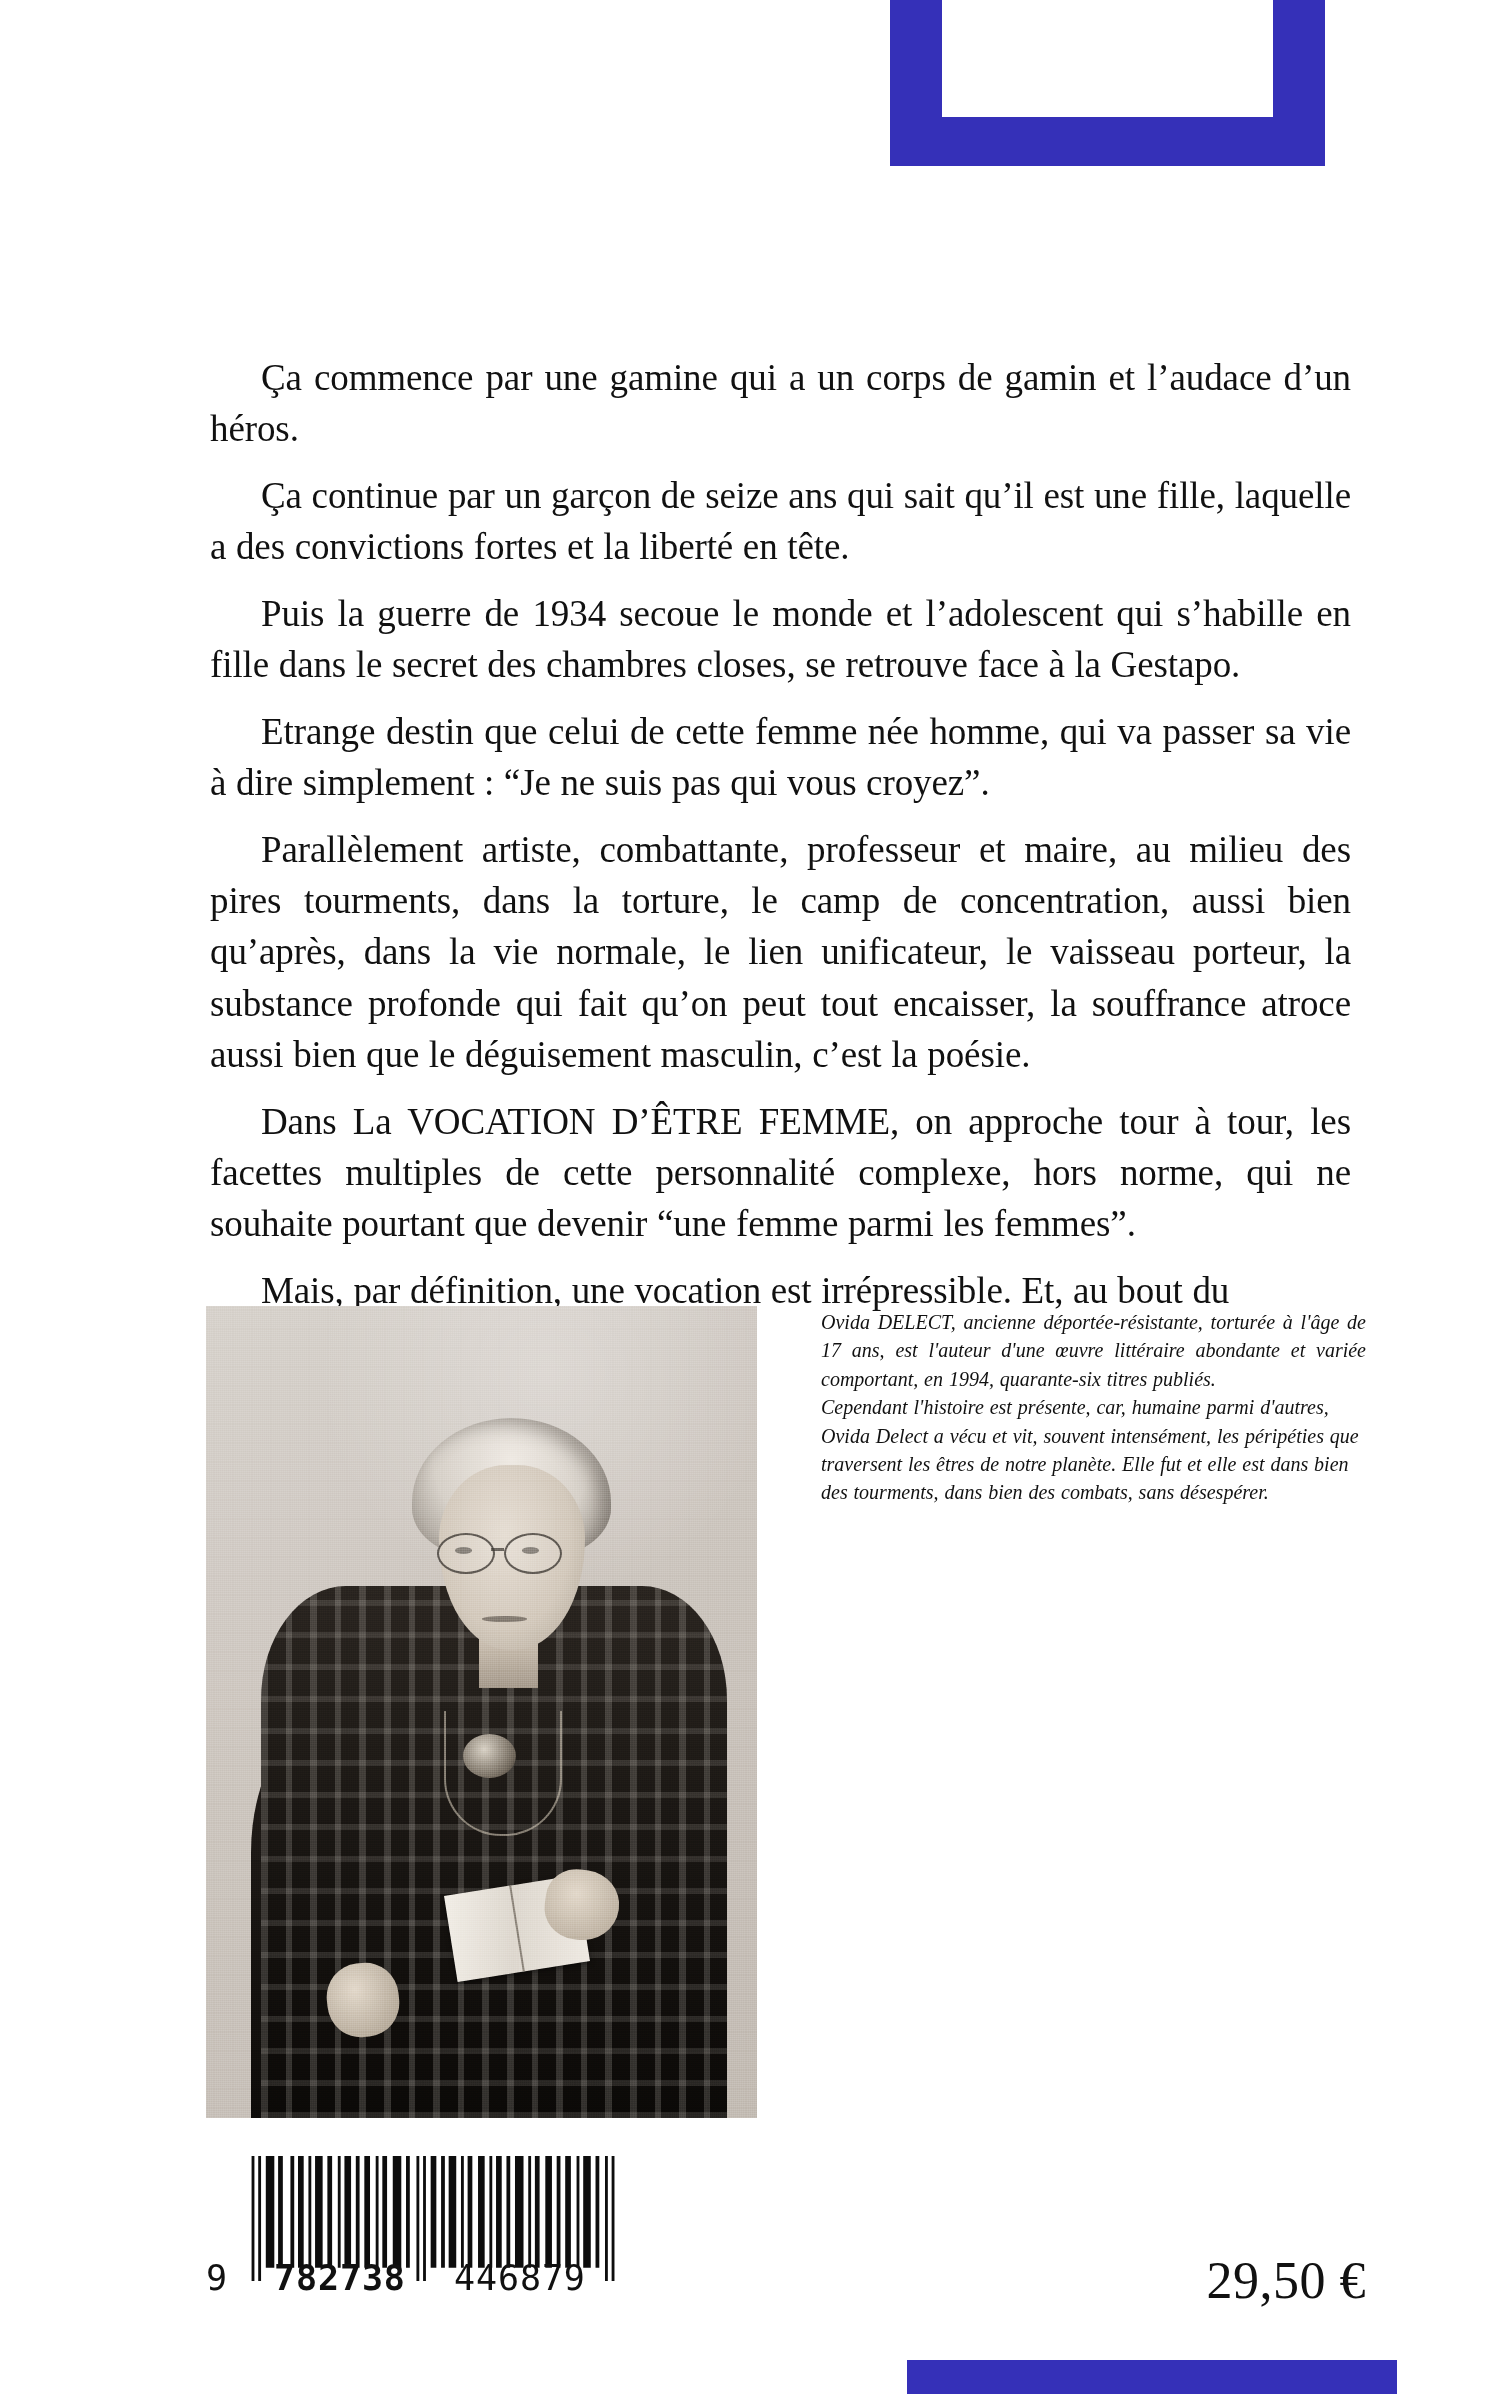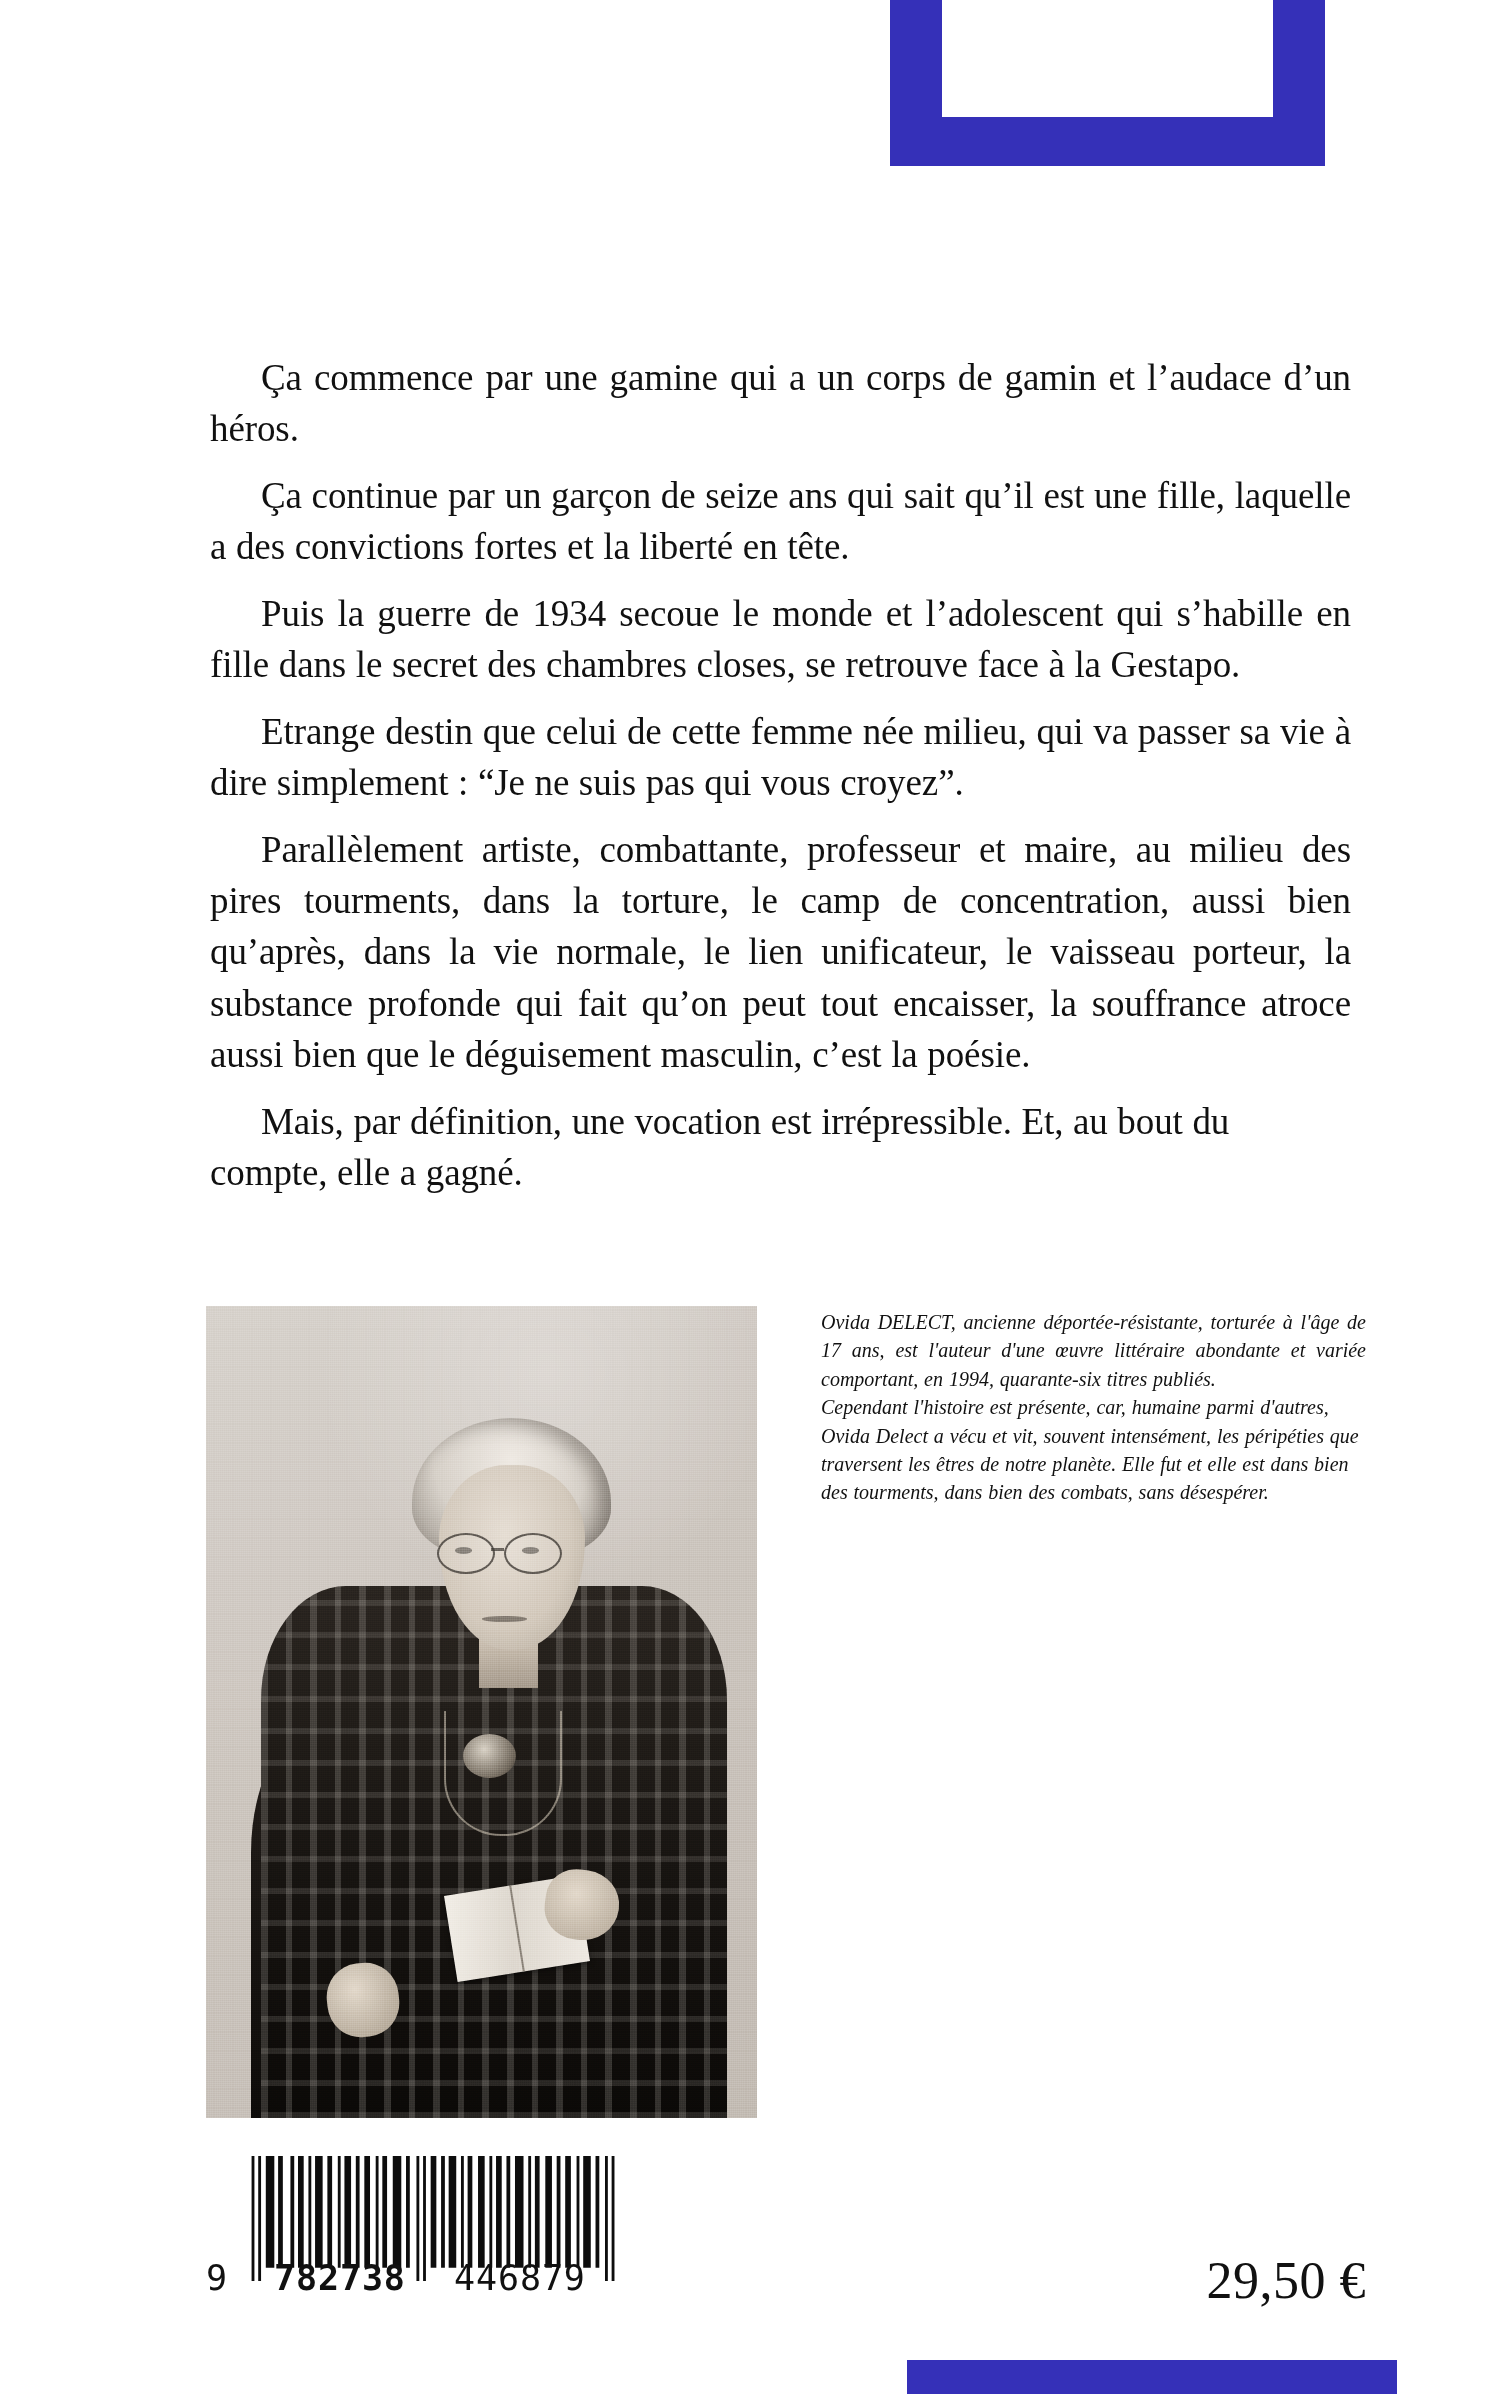--- a/index.html
+++ b/index.html
@@ -268,22 +268,23 @@
 <div id="publisher-logo">
   <div class="bar-left"></div>
   <div class="bar-right"></div>
   <div class="bar-bottom"></div>
 </div>
 
 <section id="blurb">
   <p>Ça commence par une gamine qui a un corps de gamin et l’audace d’un héros.</p>
   <p>Ça continue par un garçon de seize ans qui sait qu’il est une fille, laquelle a des convictions fortes et la liberté en tête.</p>
   <p>Puis la guerre de 1934 secoue le monde et l’adolescent qui s’habille en fille dans le secret des chambres closes, se retrouve face à la Gestapo.</p>
-  <p>Etrange destin que celui de cette femme née milieu, qui va passer sa vie à dire simplement : “Je ne suis pas qui vous croyez”.</p>
+  <p>Etrange destin que celui de cette femme née homme, qui va passer sa vie à dire simplement : “Je ne suis pas qui vous croyez”.</p>
   <p>Parallèlement artiste, combattante, professeur et maire, au milieu des pires tourments, dans la torture, le camp de concentration, aussi bien qu’après, dans la vie normale, le lien unificateur, le vaisseau porteur, la substance profonde qui fait qu’on peut tout encaisser, la souffrance atroce aussi bien que le déguisement masculin, c’est la poésie.</p>
+  <p>Dans La VOCATION D’ÊTRE FEMME, on approche tour à tour, les facettes multiples de cette personnalité complexe, hors norme, qui ne souhaite pourtant que devenir “une femme parmi les femmes”.</p>
   <p>Mais, par définition, une vocation est irrépressible. Et, au bout du compte, elle a gagné.</p>
 </section>
 
 <figure id="author-photo" style="margin:0;" aria-label="Portrait en noir et blanc d'Ovida Delect, femme âgée à lunettes tenant un livre ouvert">
   <div class="photo-inner">
     <div class="shoulder-l"></div>
     <div class="shoulder-r"></div>
     <div class="body"></div>
     <div class="neck"></div>
     <div class="hair"></div>

